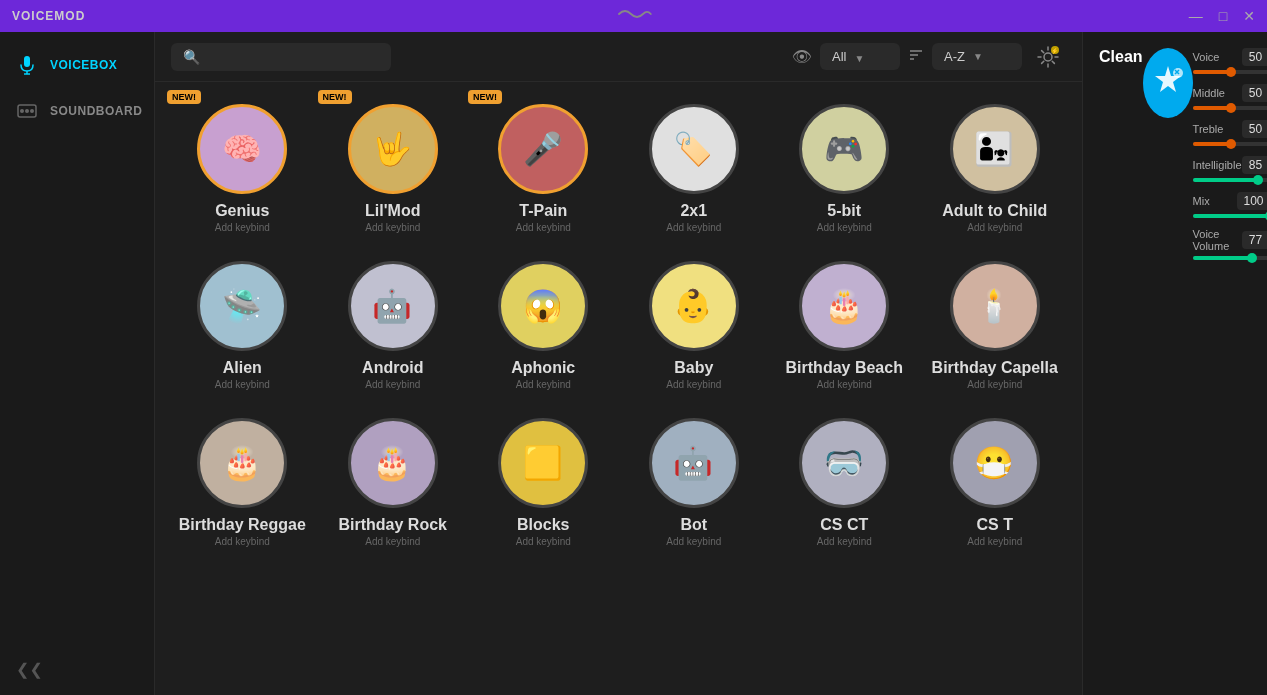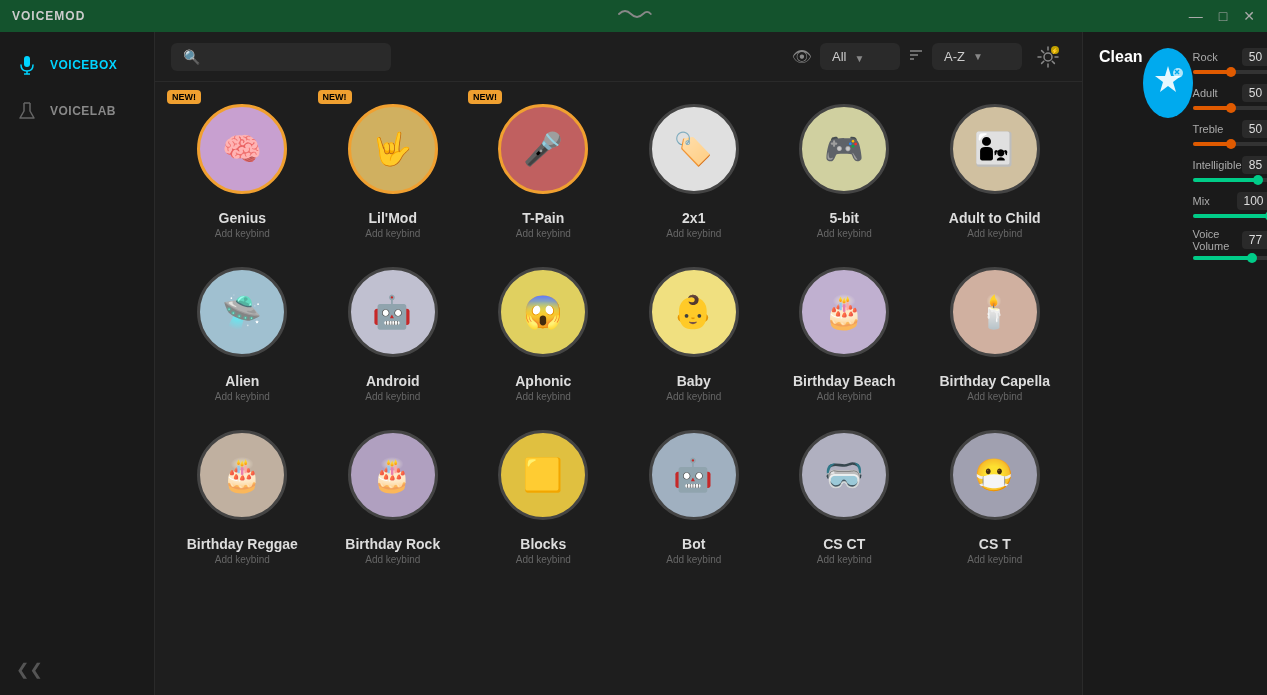--- a/index.html
+++ b/index.html
@@ -9,21 +9,21 @@
       background: #1a1a1a;
       font-family: 'Segoe UI', Arial, sans-serif;
       color: #fff;
       overflow: hidden;
       display: flex;
       flex-direction: column;
     }
     
     .titlebar {
       height: 32px;
-      background: #14532d;
+      background: #6d28d9;
       display: flex;
       align-items: center;
       justify-content: space-between;
       padding: 0 12px;
       flex-shrink: 0;
     }
     .titlebar-left {
       display: flex;
       align-items: center;
       gap: 8px;
@@ -227,22 +227,22 @@
       background: #333;
       display: flex;
       align-items: center;
       justify-content: center;
       font-size: 36px;
       position: relative;
       border: 3px solid #444;
       overflow: hidden;
     }
     .voice-name {
-      margin-top: 16px;
-      font-size: 14px;
+      margin-top: 8px;
+      font-size: 16px;
       font-weight: 600;
       color: #ddd;
       text-align: center;
     }
     .voice-keybind {
       font-size: 10px;
       color: #666;
       text-align: center;
       margin-top: 2px;
     }
@@ -396,30 +396,32 @@
           <svg width="20" height="20" viewBox="0 0 20 20" fill="none">
             <rect x="7" y="1" width="6" height="11" rx="3" fill="#00d4ff"></rect>
             <path d="M4 10 Q4 16 10 16 Q16 16 16 10" stroke="#00d4ff" stroke-width="1.5" fill="none" stroke-linecap="round"></path>
             <line x1="10" y1="16" x2="10" y2="19" stroke="#00d4ff" stroke-width="1.5"></line>
             <line x1="7" y1="19" x2="13" y2="19" stroke="#00d4ff" stroke-width="1.5"></line>
           </svg>
         </div>
         <span style="color:#00d4ff">VOICEBOX</span>
       </div>
 
-
       <div class="sidebar-item">
         <div class="sidebar-icon">
           <svg width="20" height="20" viewBox="0 0 20 20" fill="none">
-            <path d="M7 2 L7 10 L3 17 L17 17 L13 10 L13 2" stroke="#666" stroke-width="1.5" fill="none" stroke-linejoin="round"></path>
-            <line x1="7" y1="2" x2="13" y2="2" stroke="#666" stroke-width="1.5"></line>
+            <rect x="1" y="4" width="18" height="12" rx="2" stroke="#666" stroke-width="1.5" fill="none"></rect>
+            <circle cx="5" cy="10" r="2" fill="#666"></circle>
+            <circle cx="10" cy="10" r="2" fill="#666"></circle>
+            <circle cx="15" cy="10" r="2" fill="#666"></circle>
           </svg>
         </div>
-        <span>VOICELAB</span>
+        <span>SOUNDBOARD</span>
       </div>
+
 
 
     </div>
     <div class="sidebar-bottom">
       <span class="collapse-btn">❮❮</span>
     </div>
   </div>
 
   <div class="content">
 
@@ -615,31 +617,31 @@
       <svg width="50" height="50" viewBox="0 0 50 50" fill="none">
         <path d="M25 8 L28 18 L38 18 L30 24 L33 34 L25 28 L17 34 L20 24 L12 18 L22 18 Z" fill="white" opacity="0.9"></path>
         <circle cx="35" cy="15" r="5" fill="white" opacity="0.7"></circle>
         <path d="M32 12 L36 16 M36 12 L32 16" stroke="#00aaee" stroke-width="1.5"></path>
       </svg>
     </div>
 
     <div id="sliders-container">
         <div class="slider-group">
     <div class="slider-label-row">
-      <span class="slider-label">Rock</span>
+      <span class="slider-label">Voice</span>
       <span class="slider-value">50</span>
     </div>
     <div class="slider-track">
       <div class="slider-fill" style="width:50%; background:#e05a00"></div>
       <div class="slider-thumb" style="left:calc(50% - 5px); background:#e05a00"></div>
     </div>
   </div>
         <div class="slider-group">
     <div class="slider-label-row">
-      <span class="slider-label">Adult</span>
+      <span class="slider-label">Middle</span>
       <span class="slider-value">50</span>
     </div>
     <div class="slider-track">
       <div class="slider-fill" style="width:50%; background:#e05a00"></div>
       <div class="slider-thumb" style="left:calc(50% - 5px); background:#e05a00"></div>
     </div>
   </div>
         <div class="slider-group">
     <div class="slider-label-row">
       <span class="slider-label">Treble</span>

